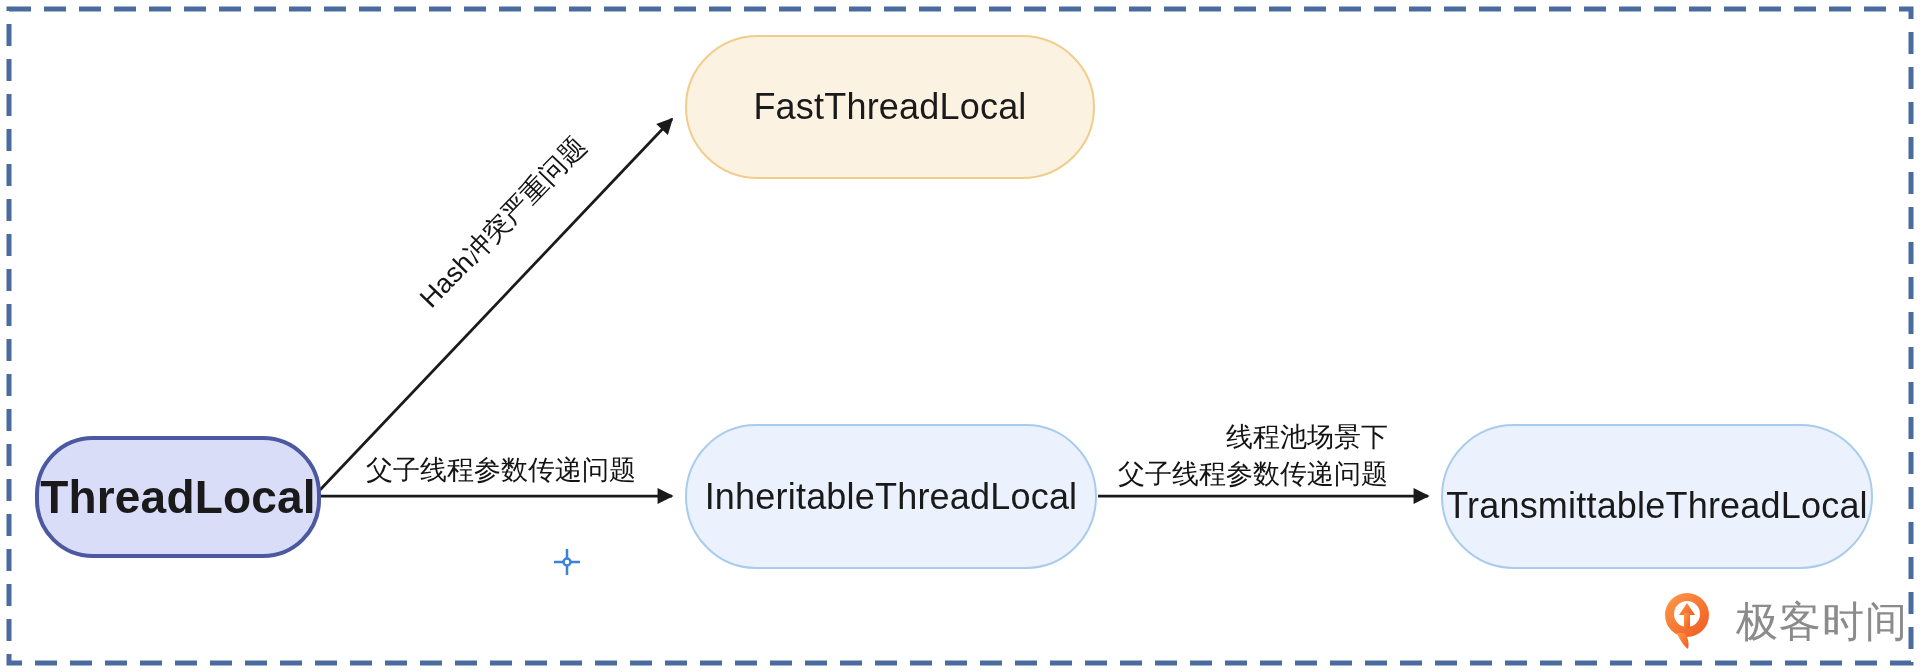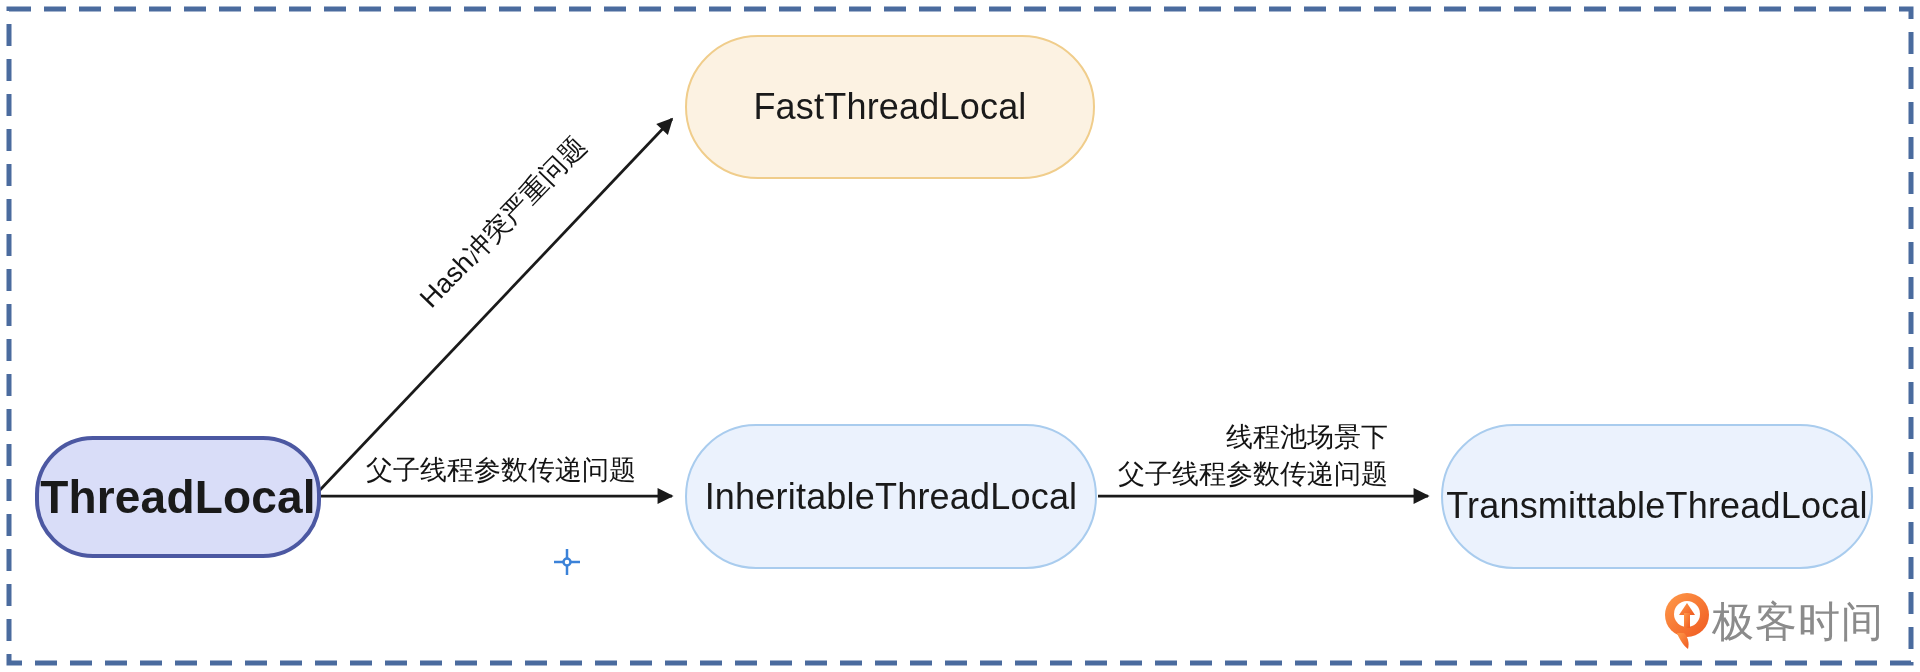--- a/index.html
+++ b/index.html
@@ -34,21 +34,21 @@
   }
   .edge-label.rotated { transform: translate(-50%, -50%) rotate(-46deg); }
   .edge-label.two-line { text-align: right; line-height: 37px; }
   .watermark {
     position: absolute;
     left: 1662px;
     top: 588px;
     height: 68px;
     display: flex;
     align-items: center;
-    gap: 0;
+    gap: 24px;
   }
   .watermark-text {
     font-size: 42px;
     color: #8b8b8b;
     letter-spacing: 1px;
     white-space: nowrap;
   }
 </style>
 </head>
 <body>

